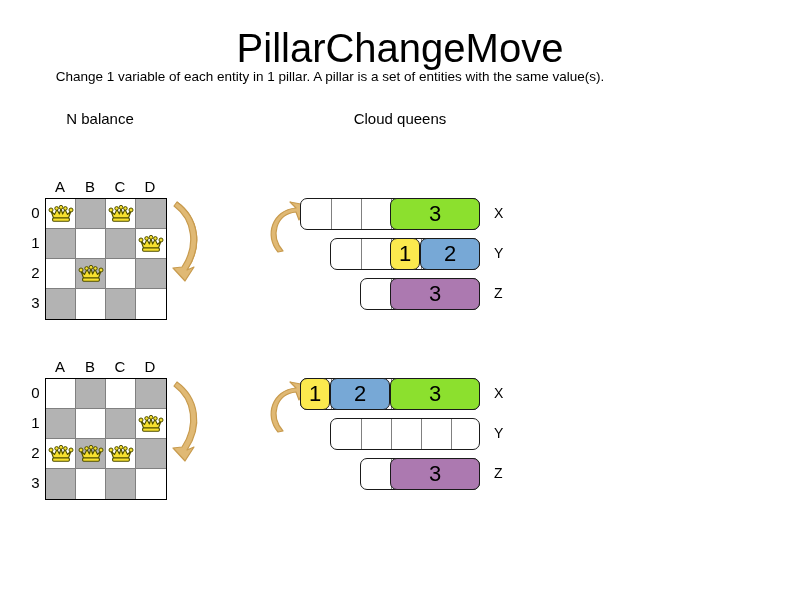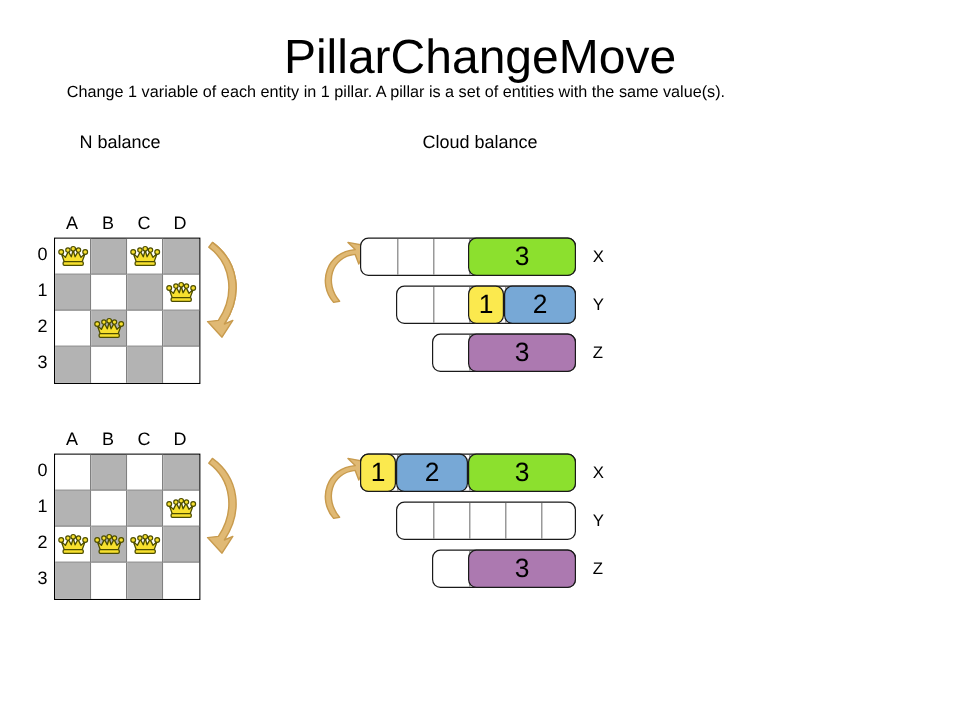--- a/index.html
+++ b/index.html
@@ -178,21 +178,21 @@
     white-space: nowrap;
   }
 </style>
 </head>
 <body>
 
 <div id="page-title">PillarChangeMove</div>
 <div id="page-subtitle">Change 1 variable of each entity in 1 pillar. A pillar is a set of entities with the same value(s).</div>
 
 <div class="section-heading" id="heading-nqueens">N balance</div>
-<div class="section-heading" id="heading-cloud">Cloud balance</div>
+<div class="section-heading" id="heading-cloud">Cloud queens</div>
 
 <div class="board-block" id="board-block-top">
   <div class="col-labels">
       <div class="col-label" style="left: 0px;">A</div>
       <div class="col-label" style="left: 30px;">B</div>
       <div class="col-label" style="left: 60px;">C</div>
       <div class="col-label" style="left: 90px;">D</div>
     </div>
   <div class="row-labels">
       <div class="row-label" style="top: 0px;">0</div>

